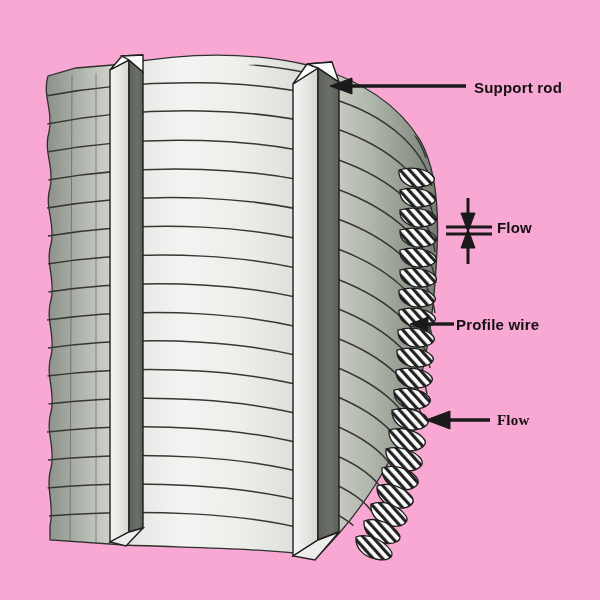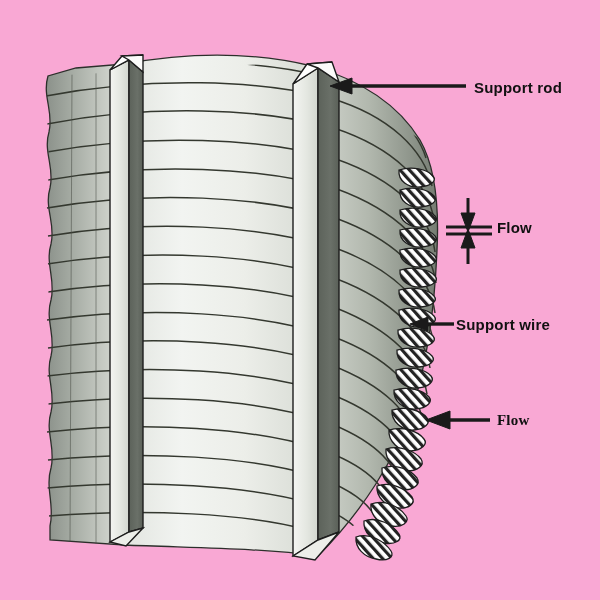--- a/index.html
+++ b/index.html
@@ -266,17 +266,17 @@
         <path d="M 468,229 L 461,248 L 475,248 Z"></path>
         <line x1="468" y1="242" x2="468" y2="264" stroke-width="3"></line>
       </g>
     </g>
   </svg>
 
   <div class="callout-label" id="label-support-rod">Support rod</div>
 
   <div class="callout-label" id="label-slot">Flow</div>
 
-  <div class="callout-label" id="label-profile-wire">Support wire</div>
+  <div class="callout-label" id="label-profile-wire">Profile wire</div>
 
   <div class="callout-label" id="label-flow">Flow</div>
 
 </div>
 
 </body></html>

